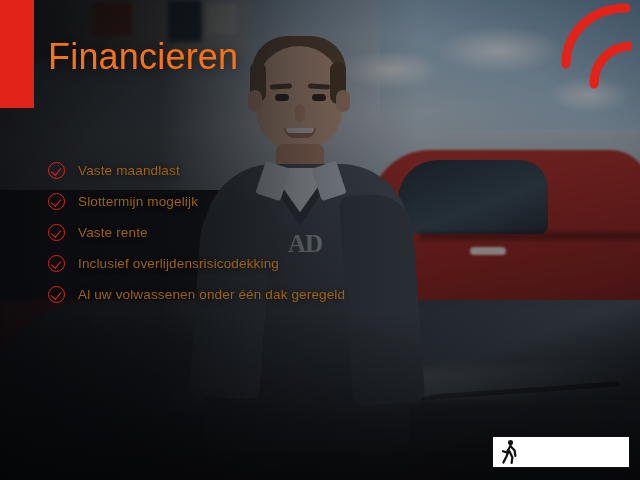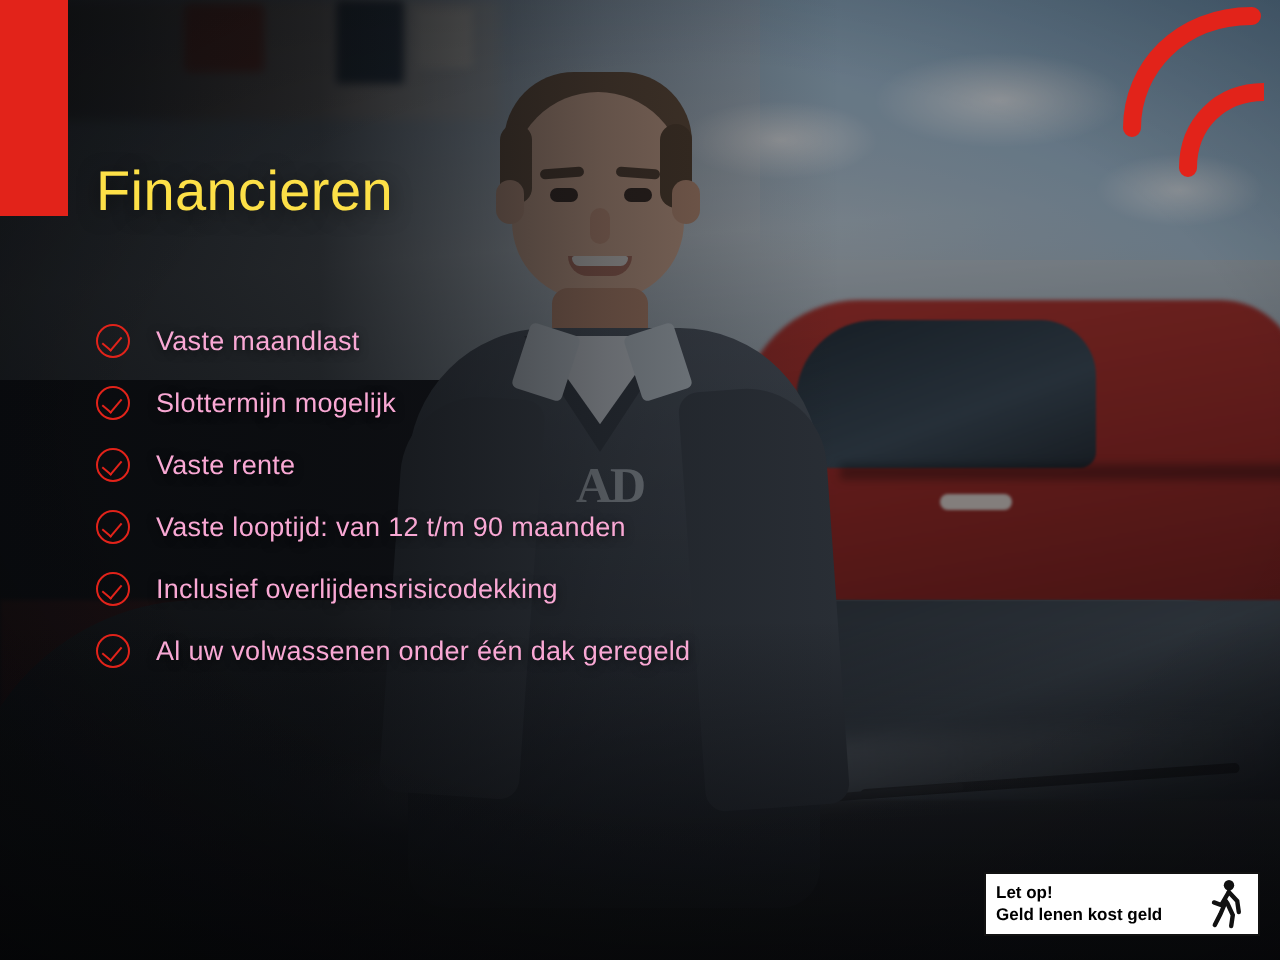--- a/index.html
+++ b/index.html
@@ -167,25 +167,24 @@
   
   .red-corner {
     position:absolute; left:0; top:0; width:34px; height:108px;
     background:#e2231a;
   }
   .swoosh { position:absolute; right:8px; top:2px; width:92px; height:118px; }
 
   
   .headline {
     position:absolute; left:48px; top:38px;
-    color:#fde047;
-    font-size:28px; line-height:38px; font-weight:400;
+    color:#f97316;
+    font-size:36px; line-height:38px; font-weight:400;
     letter-spacing:.2px;
     text-shadow:0 2px 10px rgba(0,0,0,.55);
-    margin-top:39px;
   }
   .bullets {
     position:absolute; left:48px; top:155px; width:420px;
   }
   .bullet {
     display:flex; align-items:center;
     height:31px;
   }
   .check-circle {
     flex:0 0 auto;
@@ -195,21 +194,21 @@
   }
   .check-circle:after {
     content:"";
     position:absolute; left:4px; top:3.4px;
     width:5px; height:8px;
     border-right:1.7px solid #e2231a;
     border-bottom:1.7px solid #e2231a;
     transform:rotate(40deg);
   }
   .bullet-text {
-    color:#f9a8d4; font-size:13.5px; font-weight:400;
+    color:#a16207; font-size:13.5px; font-weight:400;
     letter-spacing:.15px;
     text-shadow:0 1px 5px rgba(0,0,0,.6);
     white-space:nowrap;
   }
 
   
   .warn {
     position:absolute; right:10px; bottom:12px;
     width:138px; height:32px;
     background:#ffffff; border:1px solid #111;
@@ -298,37 +297,29 @@
     <div class="bullet">
       <span class="check-circle"></span>
       <span class="bullet-text">Slottermijn mogelijk</span>
     </div>
     <div class="bullet">
       <span class="check-circle"></span>
       <span class="bullet-text">Vaste rente</span>
     </div>
     <div class="bullet">
       <span class="check-circle"></span>
-      <span class="bullet-text">Vaste looptijd: van 12 t/m 90 maanden</span>
-    </div>
-    <div class="bullet">
-      <span class="check-circle"></span>
       <span class="bullet-text">Inclusief overlijdensrisicodekking</span>
     </div>
     <div class="bullet">
       <span class="check-circle"></span>
       <span class="bullet-text">Al uw volwassenen onder één dak geregeld</span>
     </div>
   </div>
 
   <div class="warn">
-    <span class="warn-text">
-      <span class="warn-l1">Let op!</span>
-      <span class="warn-l2">Geld lenen kost geld</span>
-    </span>
     <span class="warn-fig">
       <svg viewBox="0 0 22 26" width="22" height="26" aria-hidden="true">
         <circle cx="12.5" cy="3.6" r="2.6" fill="#111"></circle>
         <path d="M12.4 7 L8.6 13.5 L5 12.2" stroke="#111" stroke-width="2.2" fill="none" stroke-linecap="round"></path>
         <path d="M12.4 7 L16.6 11.5 L17.4 17" stroke="#111" stroke-width="2.2" fill="none" stroke-linecap="round"></path>
         <path d="M11 11.5 L8.2 18 L5.4 23.5" stroke="#111" stroke-width="2.2" fill="none" stroke-linecap="round"></path>
         <path d="M11.6 12.5 L14.4 18.5 L13.6 24" stroke="#111" stroke-width="2.2" fill="none" stroke-linecap="round"></path>
       </svg>
     </span>
   </div>

